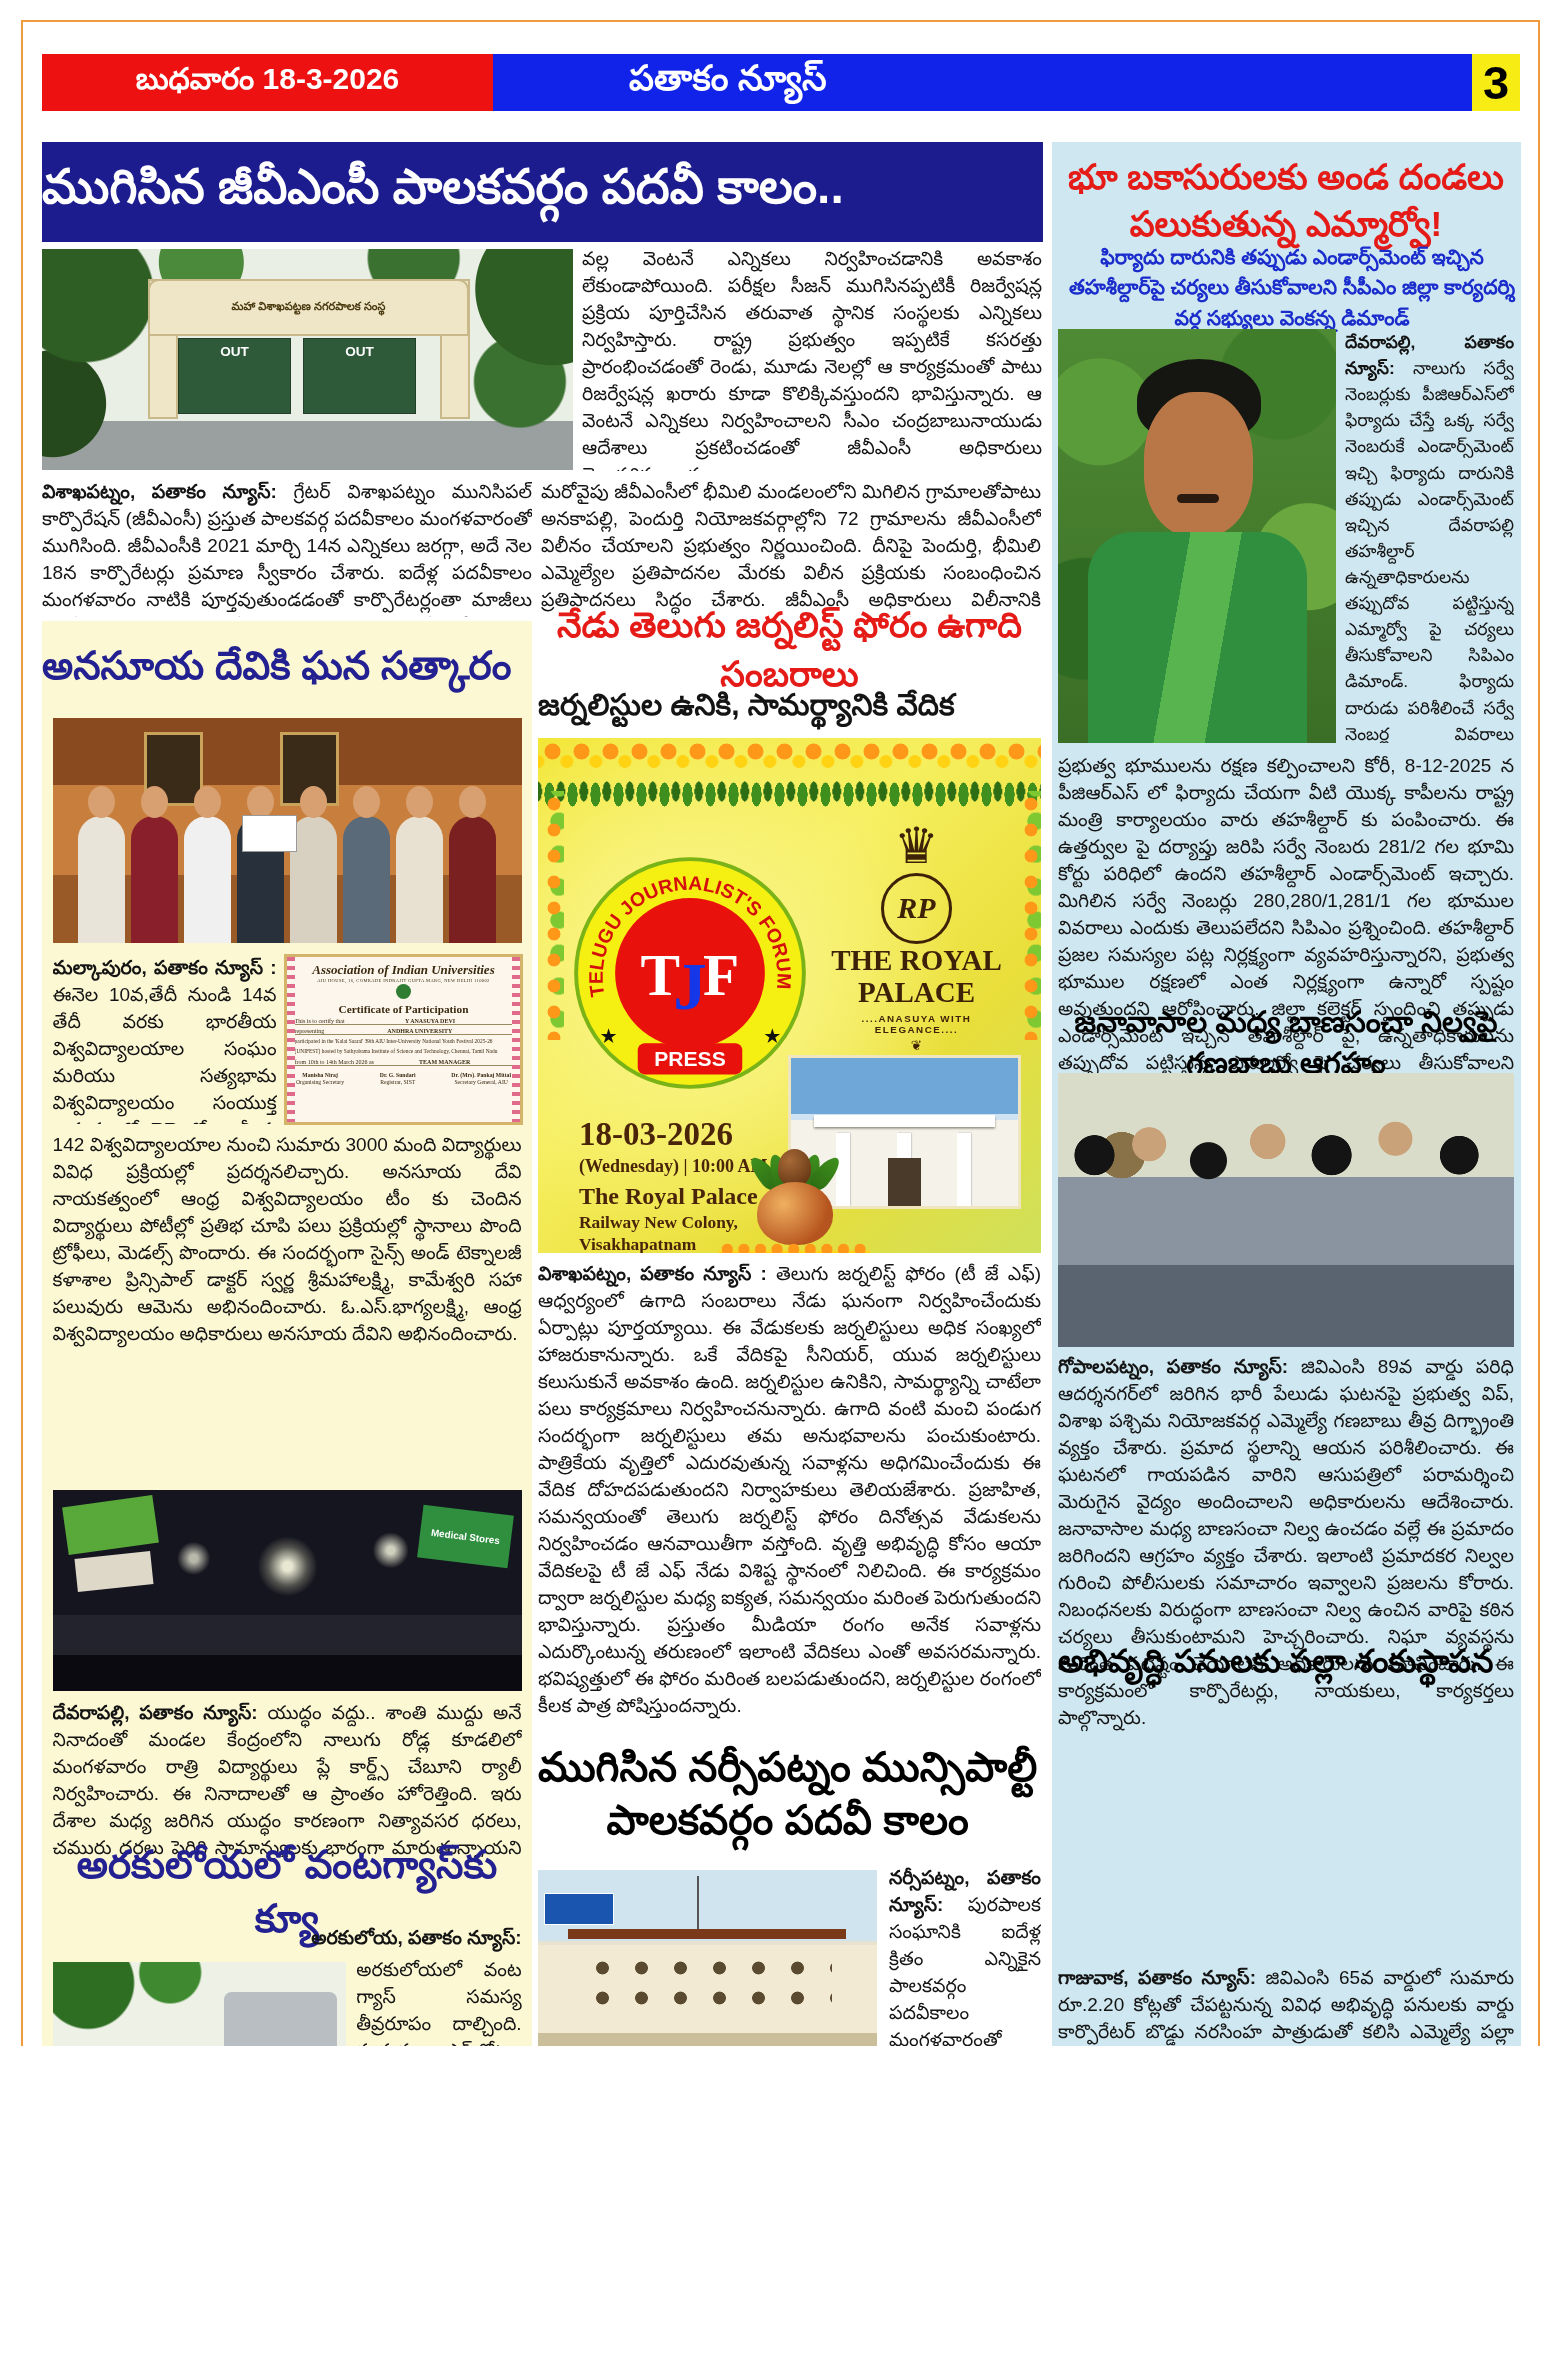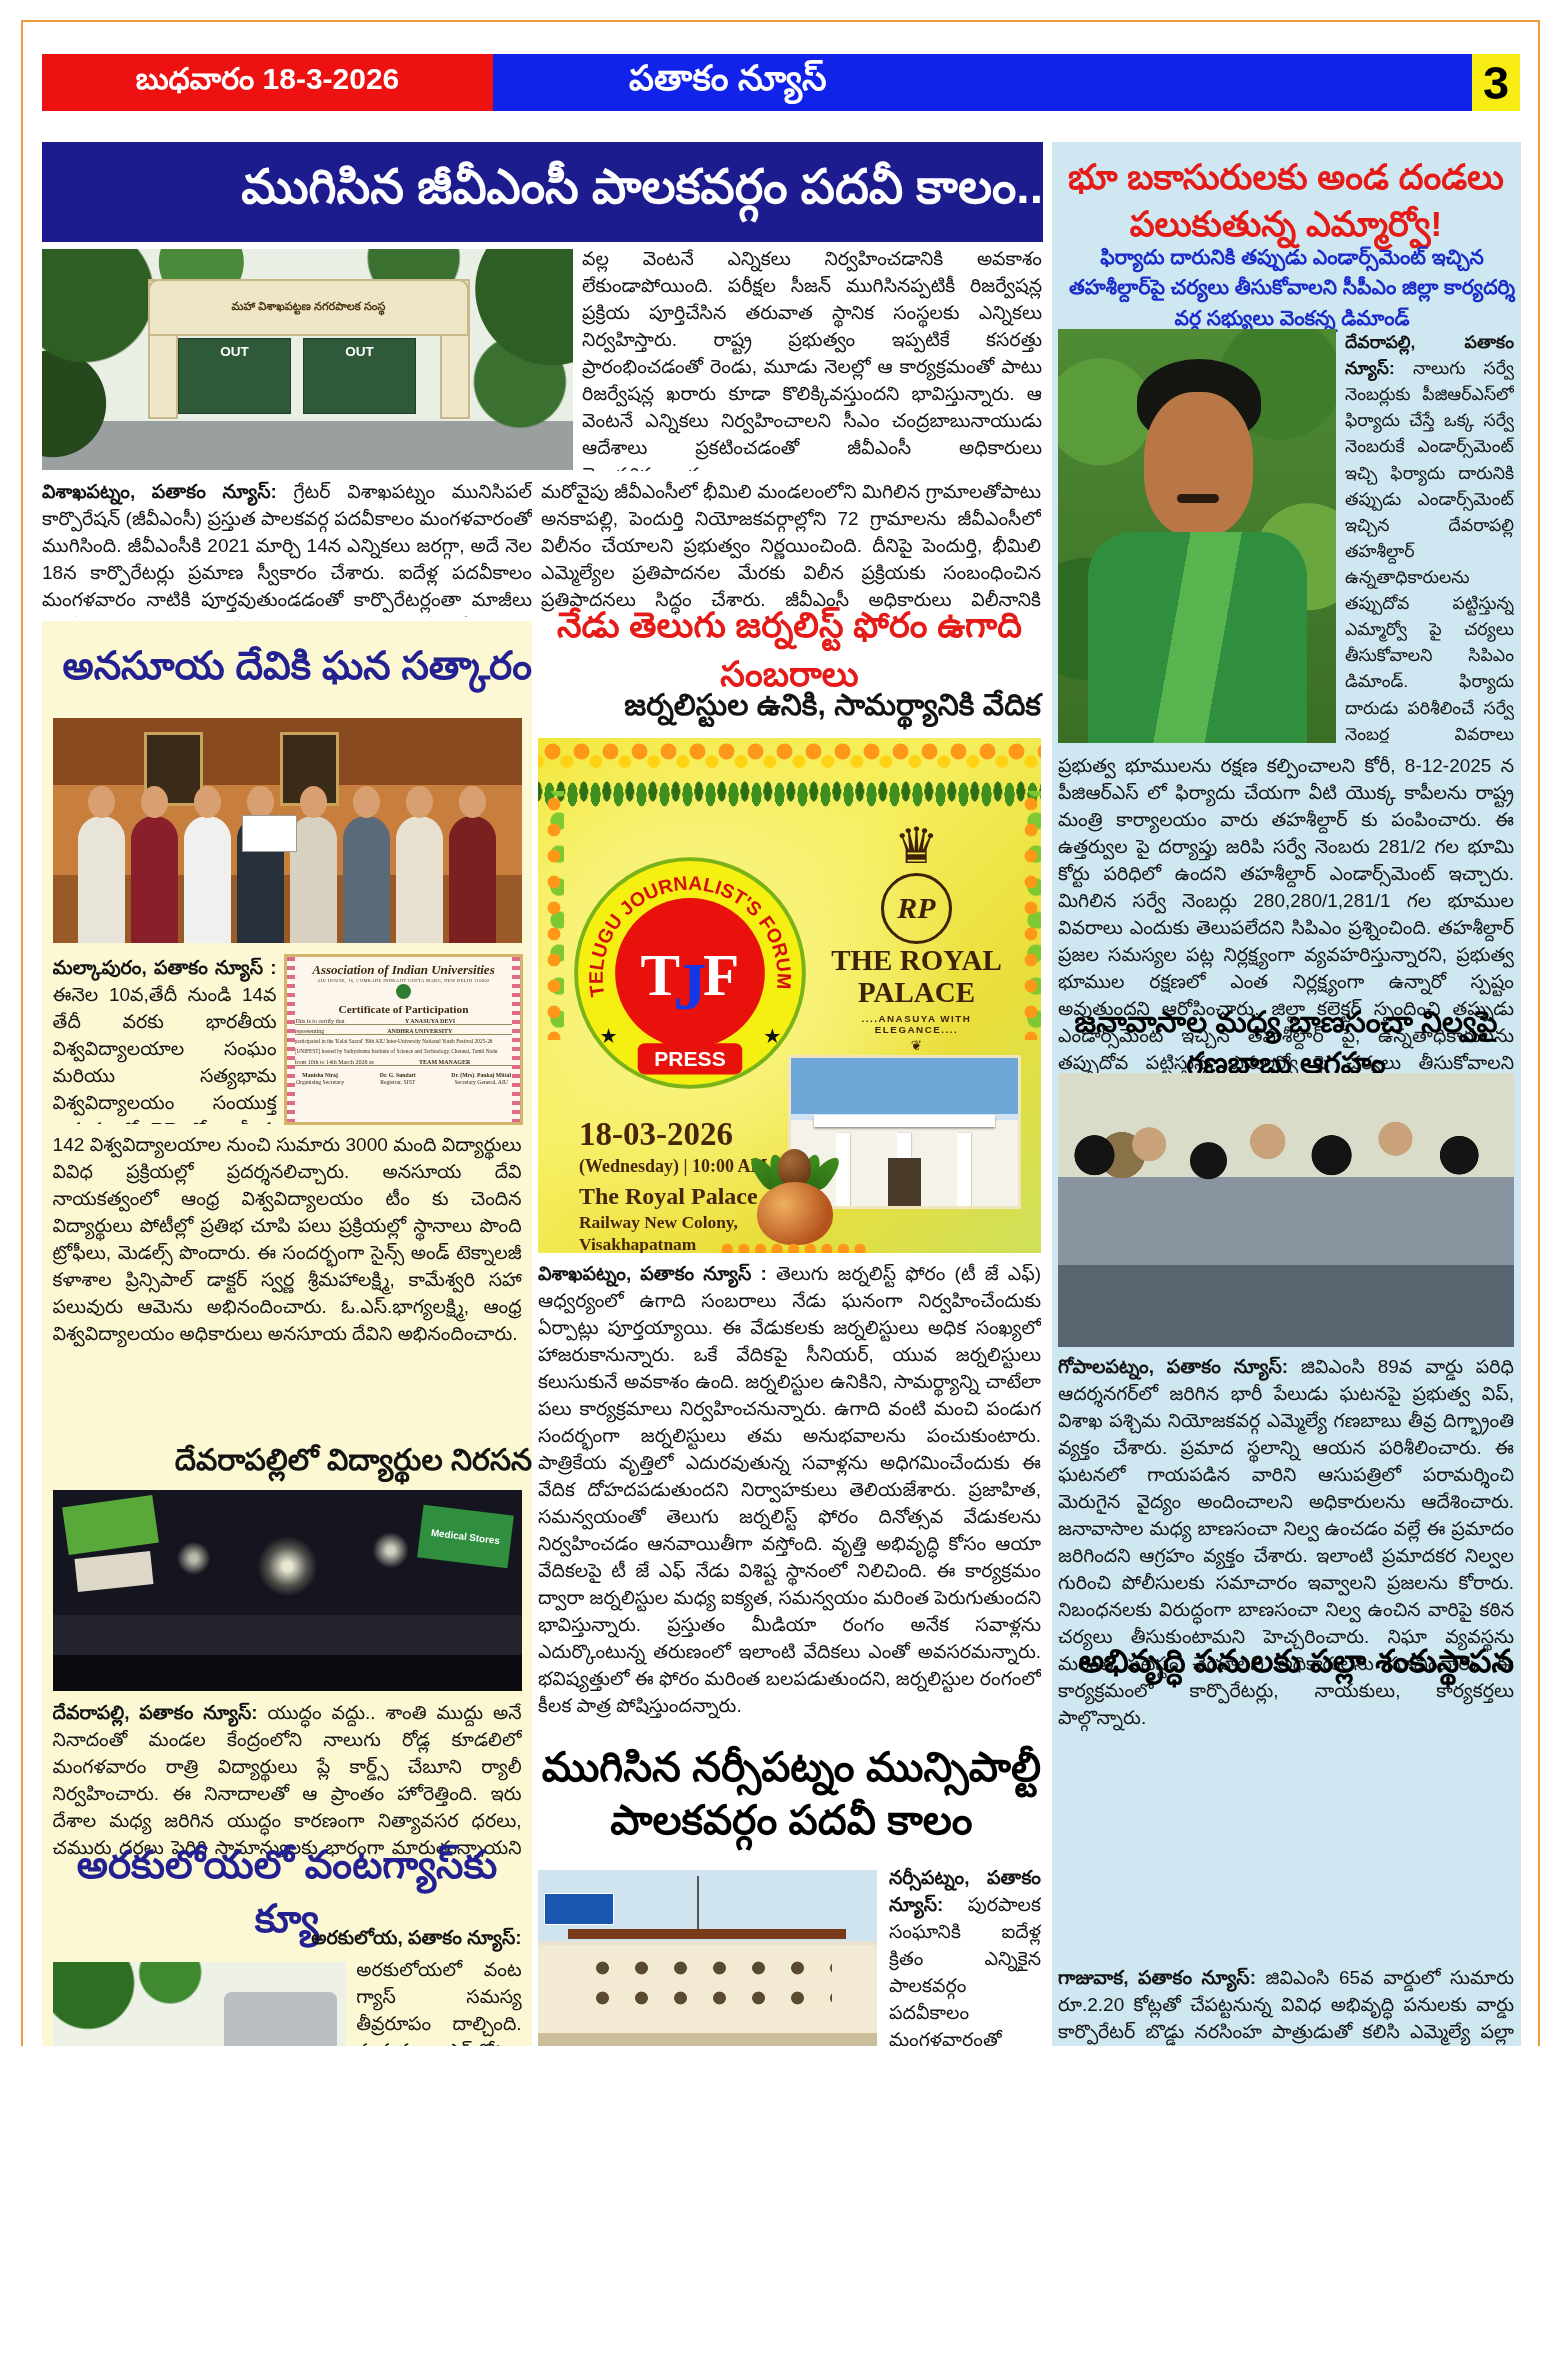--- a/index.html
+++ b/index.html
@@ -12,21 +12,21 @@
   .hdr-red{left:42px;top:54px;width:451px;height:57px;background:#ee1111;color:#fff;
            display:flex;align-items:center;justify-content:center;font-weight:bold;font-size:30px;}
   .hdr-blue{left:493px;top:54px;width:979px;height:57px;background:#1123e8;color:#fff;
             display:flex;align-items:center;font-weight:bold;font-size:35px;padding-left:136px;box-sizing:border-box;}
   .hdr-yellow{left:1472px;top:54px;width:48px;height:57px;background:#f7ec13;color:#000;
               display:flex;align-items:center;justify-content:center;font-weight:bold;font-size:47px;}
 
   
   .body-txt{font-size:19px;line-height:1.42;text-align:justify;color:#141414;overflow:hidden;margin:0;}
   .dl{font-weight:bold;}
-  .hl-center{display:flex;align-items:center;justify-content:flex-end;text-align:center;}
+  .hl-center{display:flex;align-items:center;justify-content:flex-start;text-align:center;}
 
   
   .a1-bar{left:42px;top:142px;width:1001px;height:100px;background:#1c1c8f;color:#fff;
           font-weight:bold;font-size:48px;}
   .a1-photo{left:42px;top:249px;width:531px;height:221px;overflow:hidden;
      background:
        radial-gradient(circle at 8% 20%, #2e5e23 68px, transparent 70px),
        radial-gradient(circle at 2% 70%, #25491c 53px, transparent 54px),
        radial-gradient(circle at 96% 18%, #2e5e23 76px, transparent 77px),
        radial-gradient(circle at 90% 60%, #3a7030 45px, transparent 47px),
@@ -295,23 +295,20 @@
         <div class="cert-sig">
             <div class="nm">Dr. (Mrs). Pankaj Mittal</div>
             <div>Secretary General, AIU</div>
           </div>
       </div>
     </div>
     <p class="abs body-txt a2-body2">
       <span>142 విశ్వవిద్యాలయాల నుంచి సుమారు 3000 మంది విద్యార్థులు వివిధ ప్రక్రియల్లో ప్రదర్శనలిచ్చారు. అనసూయ దేవి నాయకత్వంలో ఆంధ్ర విశ్వవిద్యాలయం టీం కు చెందిన విద్యార్థులు పోటీల్లో ప్రతిభ చూపి పలు ప్రక్రియల్లో స్థానాలు పొంది ట్రోఫీలు, మెడల్స్ పొందారు. ఈ సందర్భంగా సైన్స్ అండ్ టెక్నాలజీ కళాశాల ప్రిన్సిపాల్ డాక్టర్ స్వర్ణ శ్రీమహాలక్ష్మి, కామేశ్వరి సహా పలువురు ఆమెను అభినందించారు. ఓ.ఎస్.భాగ్యలక్ష్మి, ఆంధ్ర విశ్వవిద్యాలయం అధికారులు అనసూయ దేవిని అభినందించారు.</span>
     </p>
 
-    <div class="abs a3-sub hl-center">
-      <span>దేవరాపల్లిలో విద్యార్థుల నిరసన</span>
-    </div>
     <div class="abs a3-photo">
       <div class="np-sign-g1"></div>
       <div class="np-sign-w"></div>
       <div class="np-sign-g2">
         <span>Medical Stores</span>
       </div>
     </div>
     <p class="abs body-txt a3-body">
       <b class="dl">దేవరాపల్లి, పతాకం న్యూస్:</b>
       <span>యుద్ధం వద్దు.. శాంతి ముద్దు అనే నినాదంతో మండల కేంద్రంలోని నాలుగు రోడ్ల కూడలిలో మంగళవారం రాత్రి విద్యార్థులు ప్లే కార్డ్స్ చేబూని ర్యాలీ నిర్వహించారు. ఈ నినాదాలతో ఆ ప్రాంతం హోరెత్తింది. ఇరు దేశాల మధ్య జరిగిన యుద్ధం కారణంగా నిత్యావసర ధరలు, చమురు ధరలు పెరిగి సామాన్యులకు భారంగా మారుతున్నాయని నినదించారు. యుద్ధం పేరుతో గ్యాస్ కొరతను నివారించాలని డిమాండ్ చేశారు. ఈ కార్యక్రమంలో సిండికేట్ మండల కార్యదర్శి బి టి దొర తదితరులు పాల్గొన్నారు.</span>

